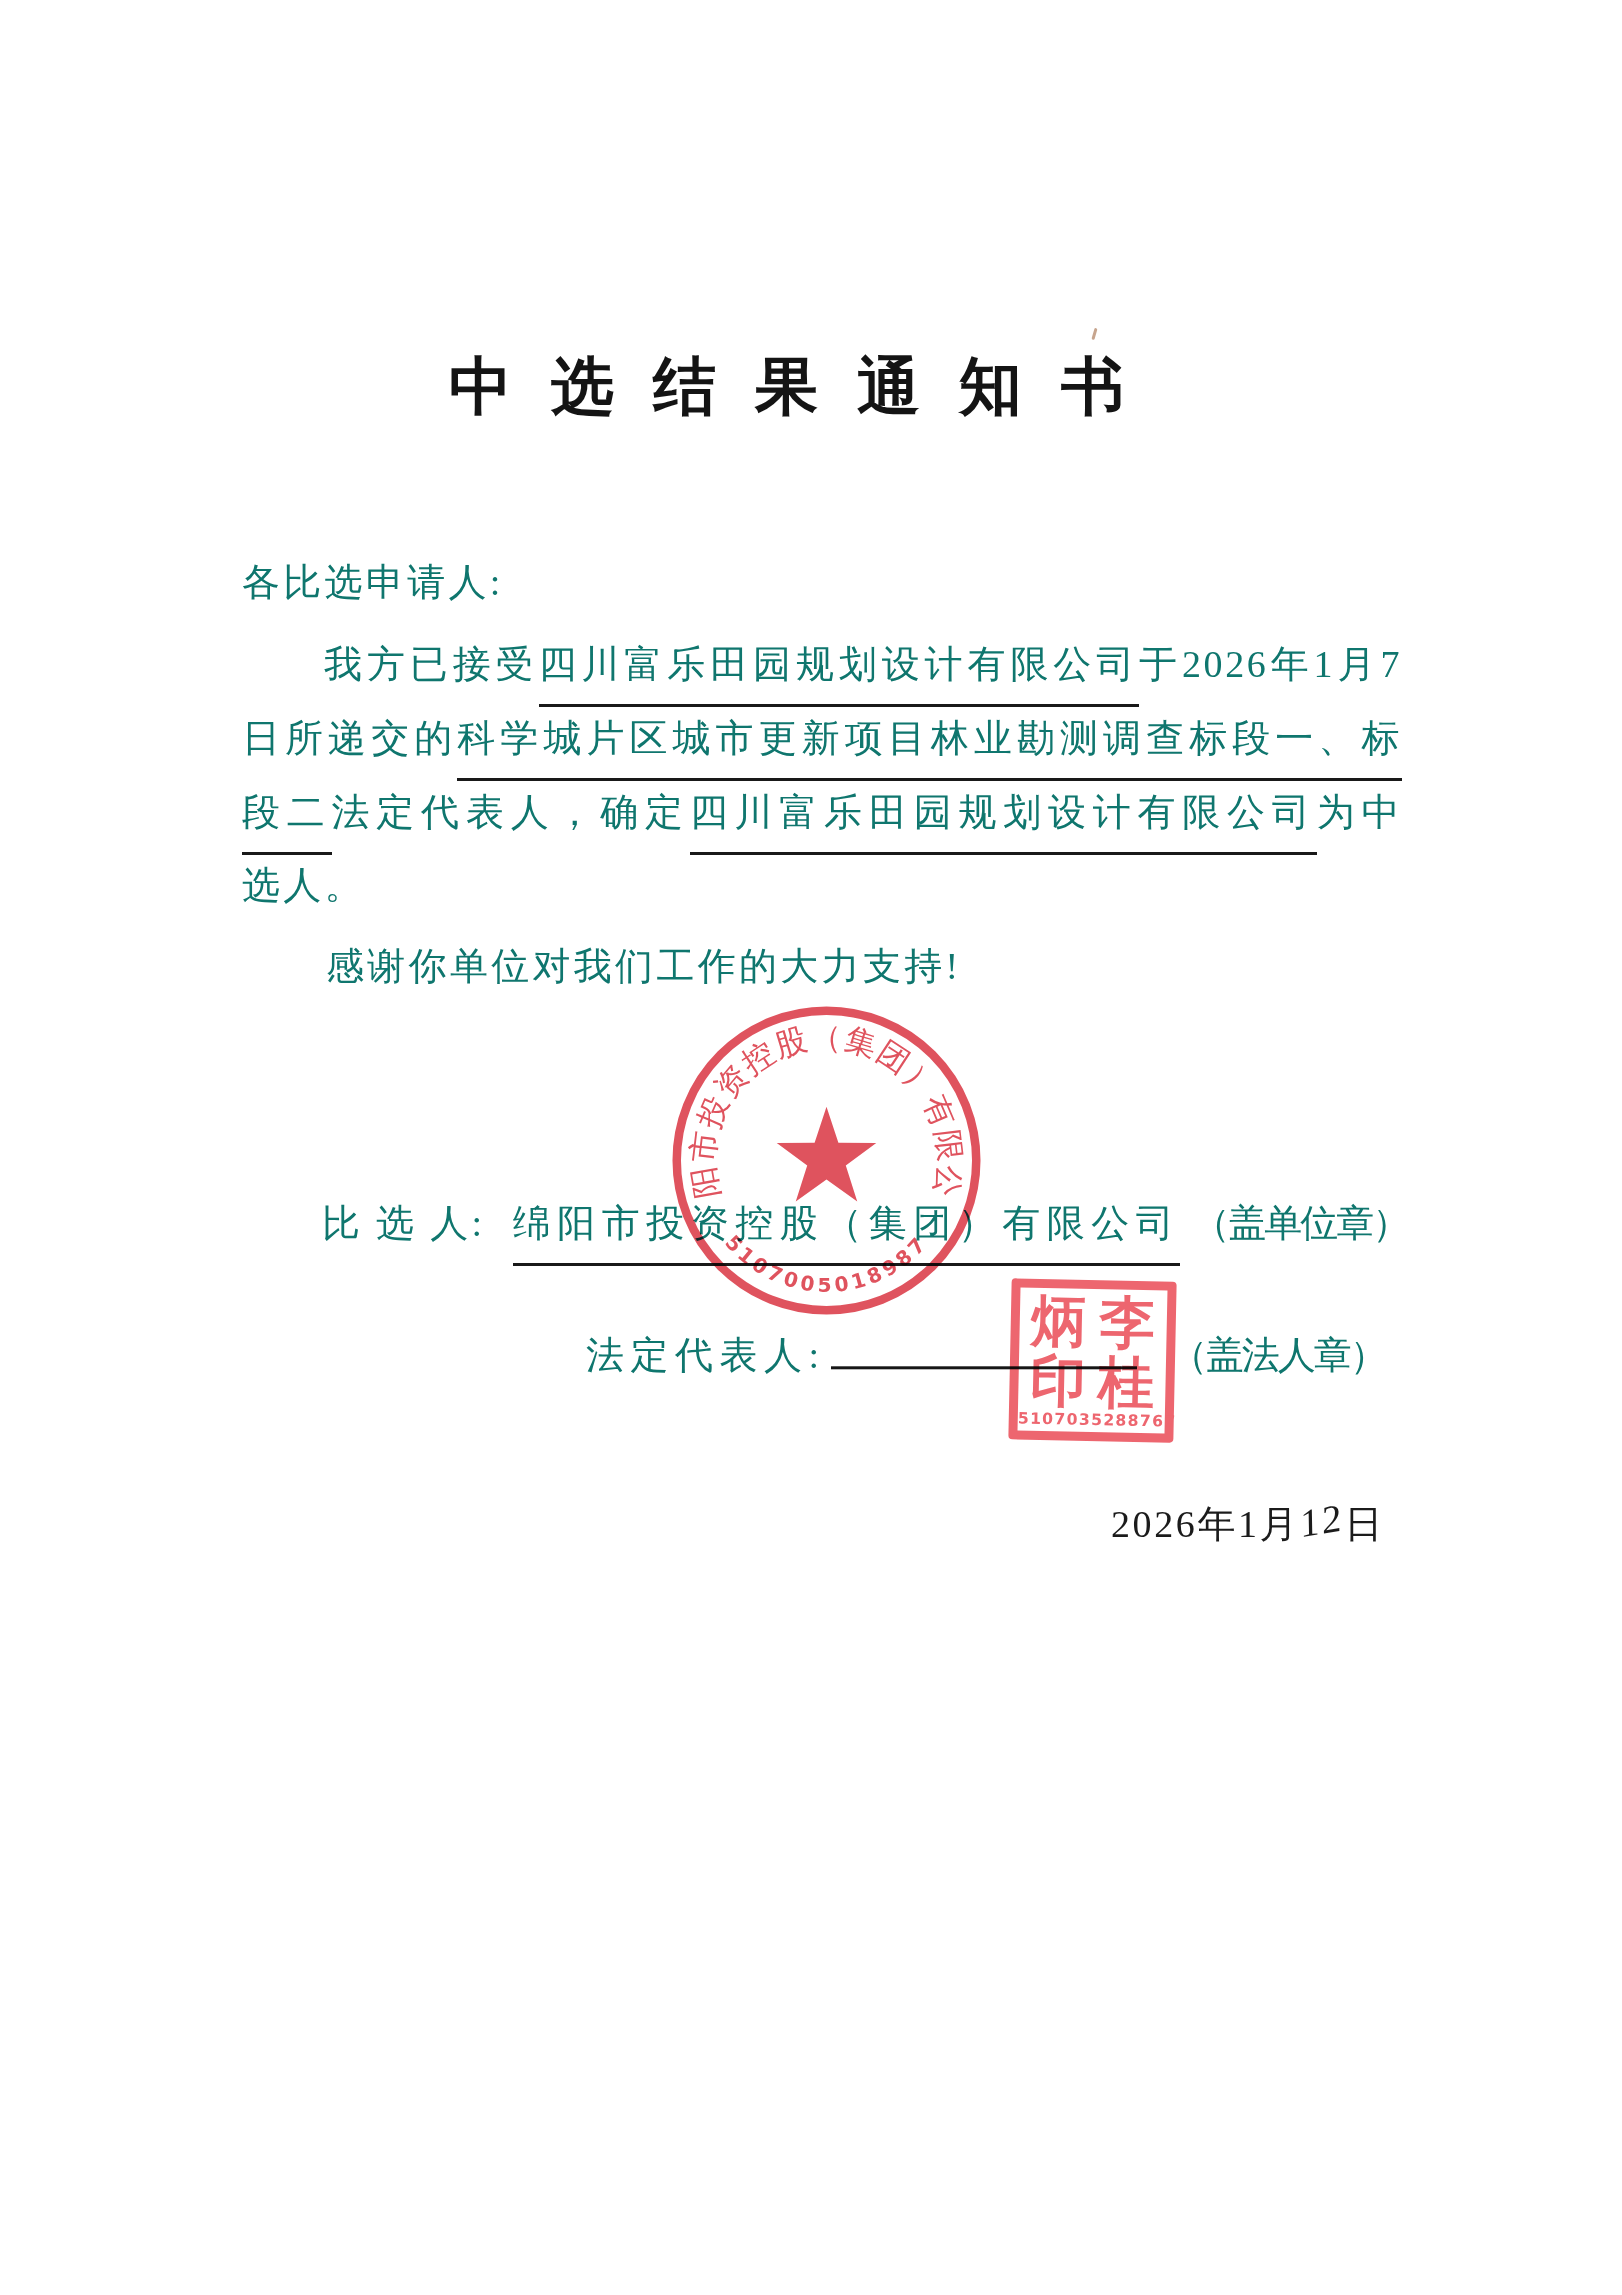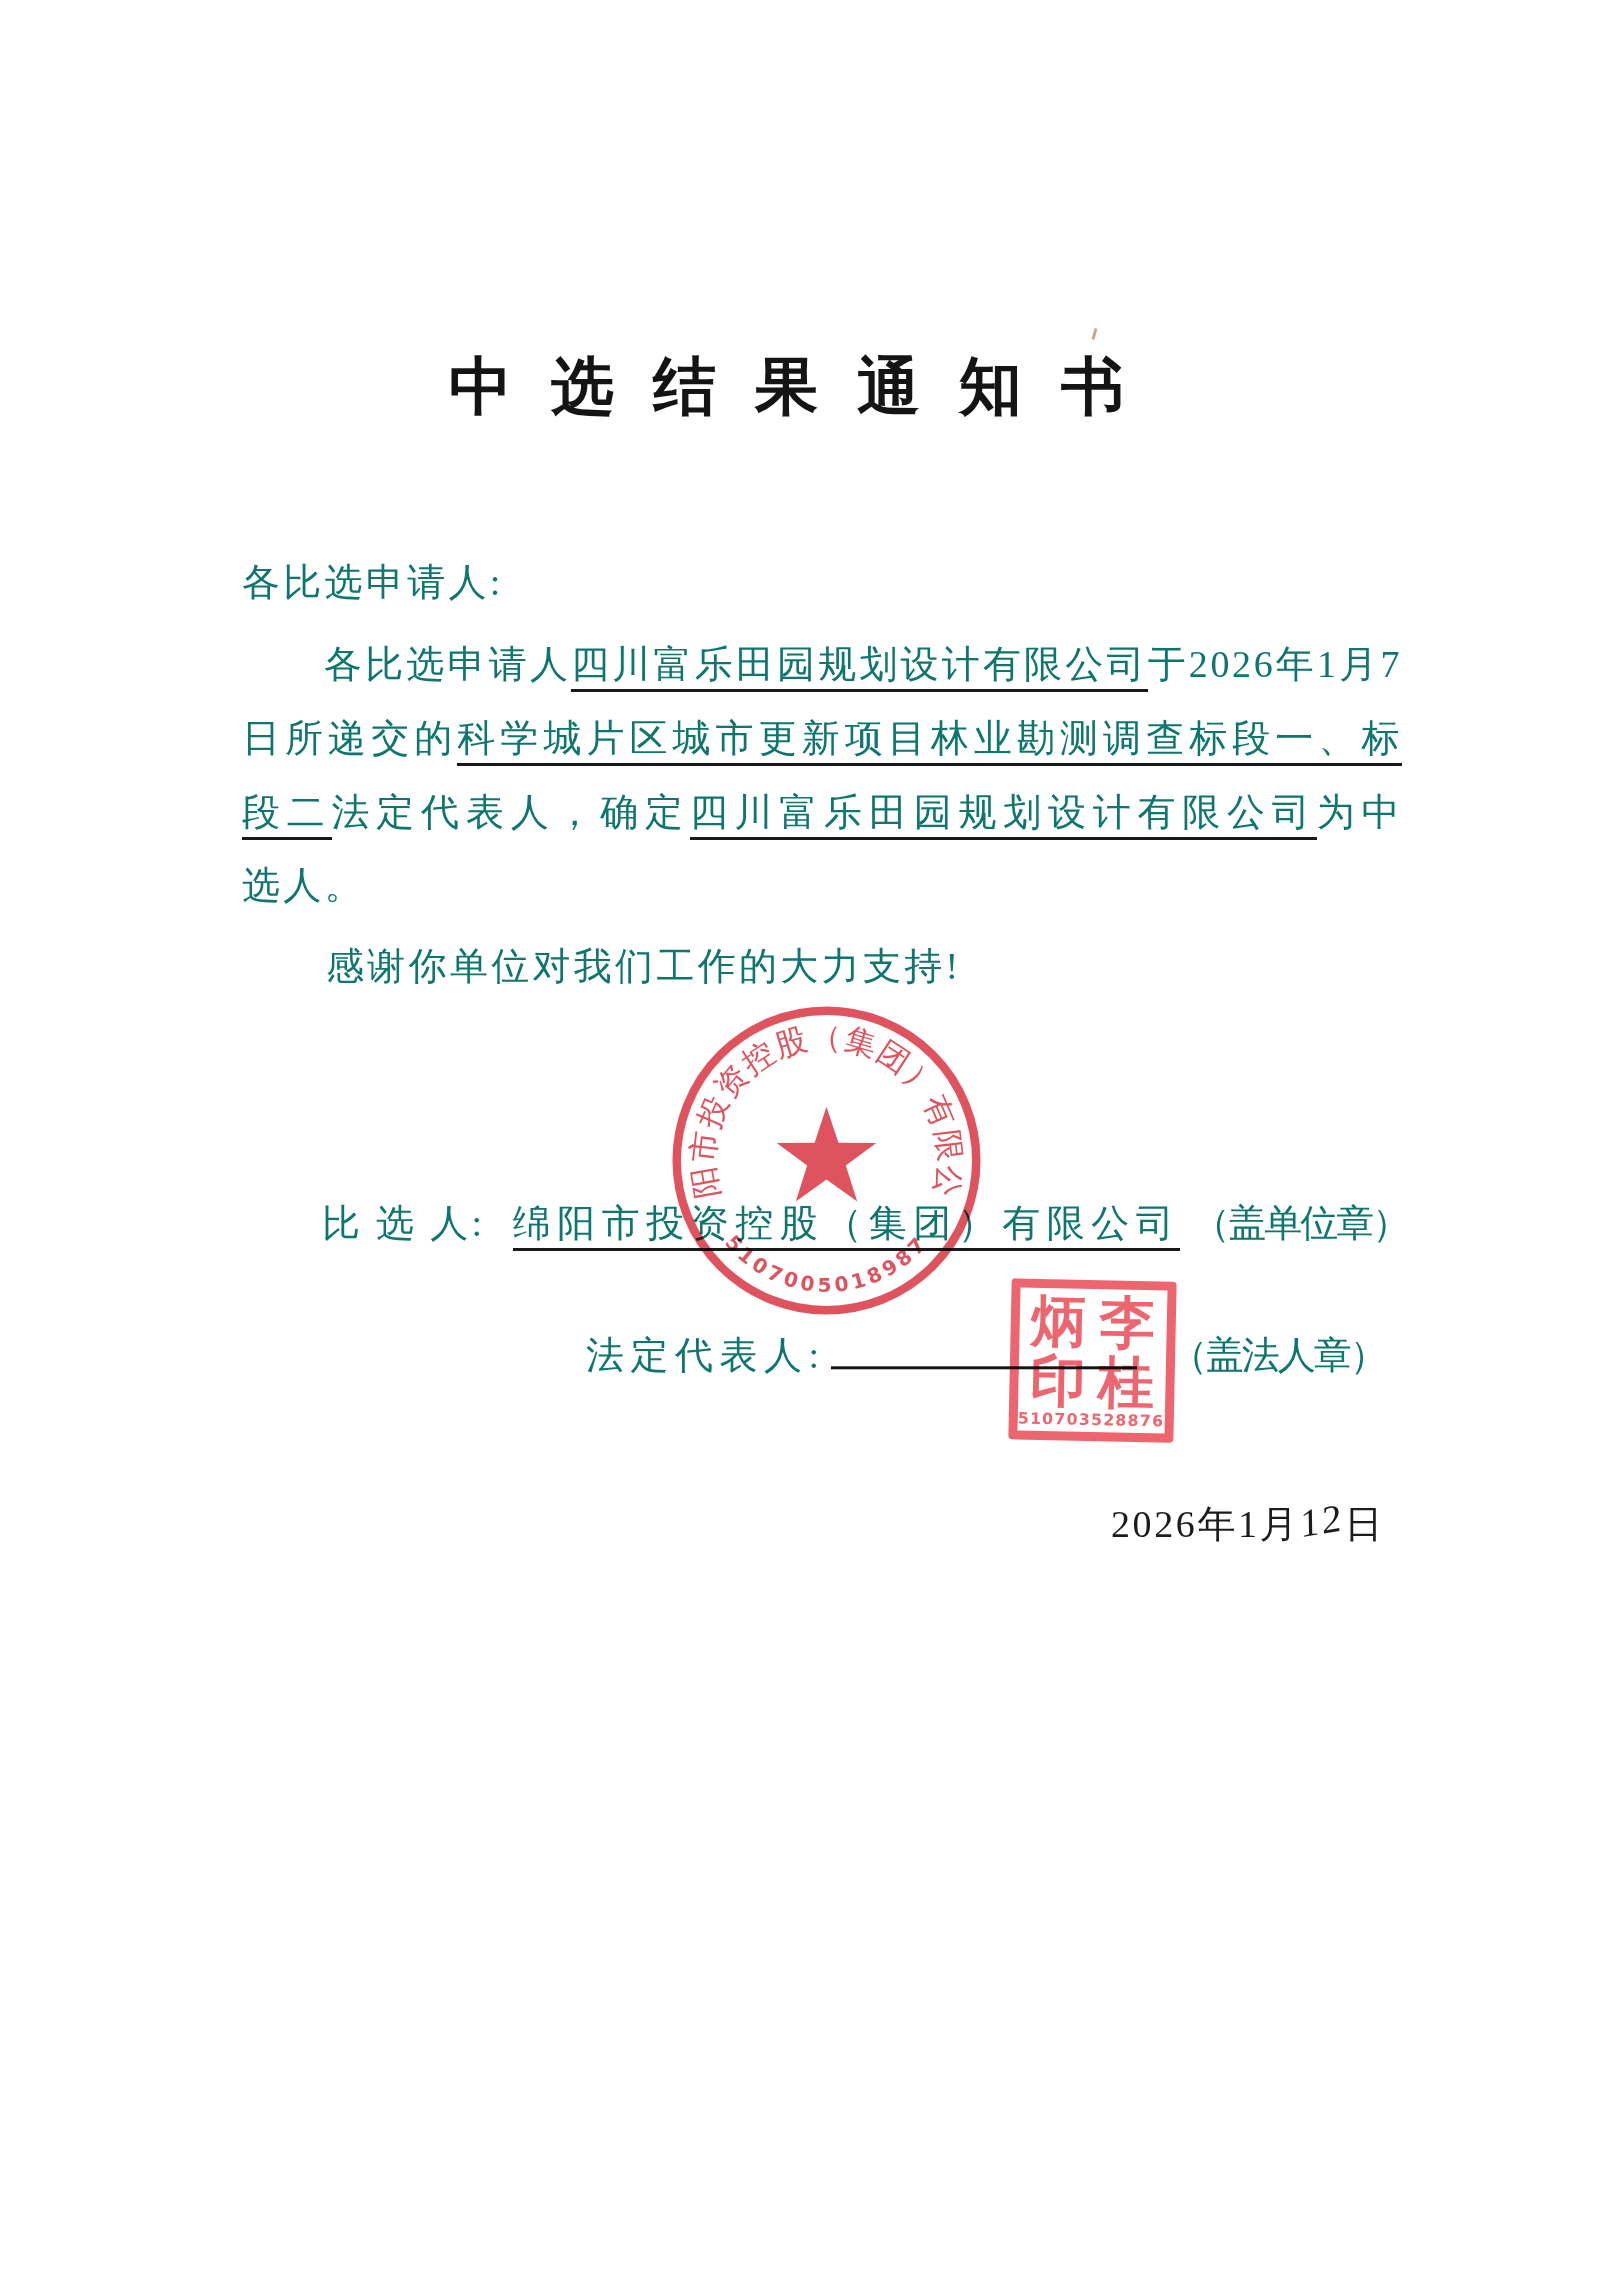--- a/index.html
+++ b/index.html
@@ -41,21 +41,21 @@
   }
   .indent1 { text-indent: 82px; }
   .salutation { left: 242px; top: 559px; letter-spacing: 3.3px; }
   .p-l1 { top: 641px; }
   .p-l2 { top: 715px; }
   .p-l3 { top: 789px; }
   .p-l4 { left: 242px; top: 862px; letter-spacing: 3.3px; }
   .thanks { left: 242px; top: 943px; letter-spacing: 3.3px; text-indent: 84px; }
   .u {
     border-bottom: 3.3px solid #191919;
-    padding-bottom: 4px;
+    padding-bottom: 19px;
   }
   .sig-selector { left: 322px; top: 1200px; }
   .sig-selector .lbl { letter-spacing: 3.3px; margin-right: 27.5px; }
   .sig-selector .u { letter-spacing: 6.5px; }
   .sig-selector .note { letter-spacing: -2px; margin-left: 11.8px; }
   .sig-legal { left: 586px; top: 1332px; }
   .sig-legal .lbl { letter-spacing: 6.5px; margin-top: 36px; }
   .blank-line {
     display: inline-block;
     width: 306px;
@@ -134,21 +134,21 @@
 <body>
 
 <div class="page">
 
   <div class="ink-tick"></div>
 
   <h1 class="title">中选结果通知书</h1>
 
   <div class="line salutation">各比选申请人:</div>
 
-  <div class="line jline p-l1 indent1"><span>各比选申请人</span><span class="u">四川富乐田园规划设计有限公司</span><span>于2026年1月7</span></div>
+  <div class="line jline p-l1 indent1"><span>我方已接受</span><span class="u">四川富乐田园规划设计有限公司</span><span>于2026年1月7</span></div>
 
   <div class="line jline p-l2"><span>日所递交的</span><span class="u">科学城片区城市更新项目林业勘测调查标段一、标</span></div>
 
   <div class="line jline p-l3"><span class="u">段二</span><span>法定代表人，确定</span><span class="u">四川富乐田园规划设计有限公司</span><span>为中</span></div>
 
   <div class="line p-l4">选人。</div>
 
   <div class="line thanks">感谢你单位对我们工作的大力支持!</div>
 
   <div class="line sig-selector"><span class="lbl">比 选 人:</span><span class="u">绵阳市投资控股（集团）有限公司</span><span class="note">（盖单位章）</span></div>

